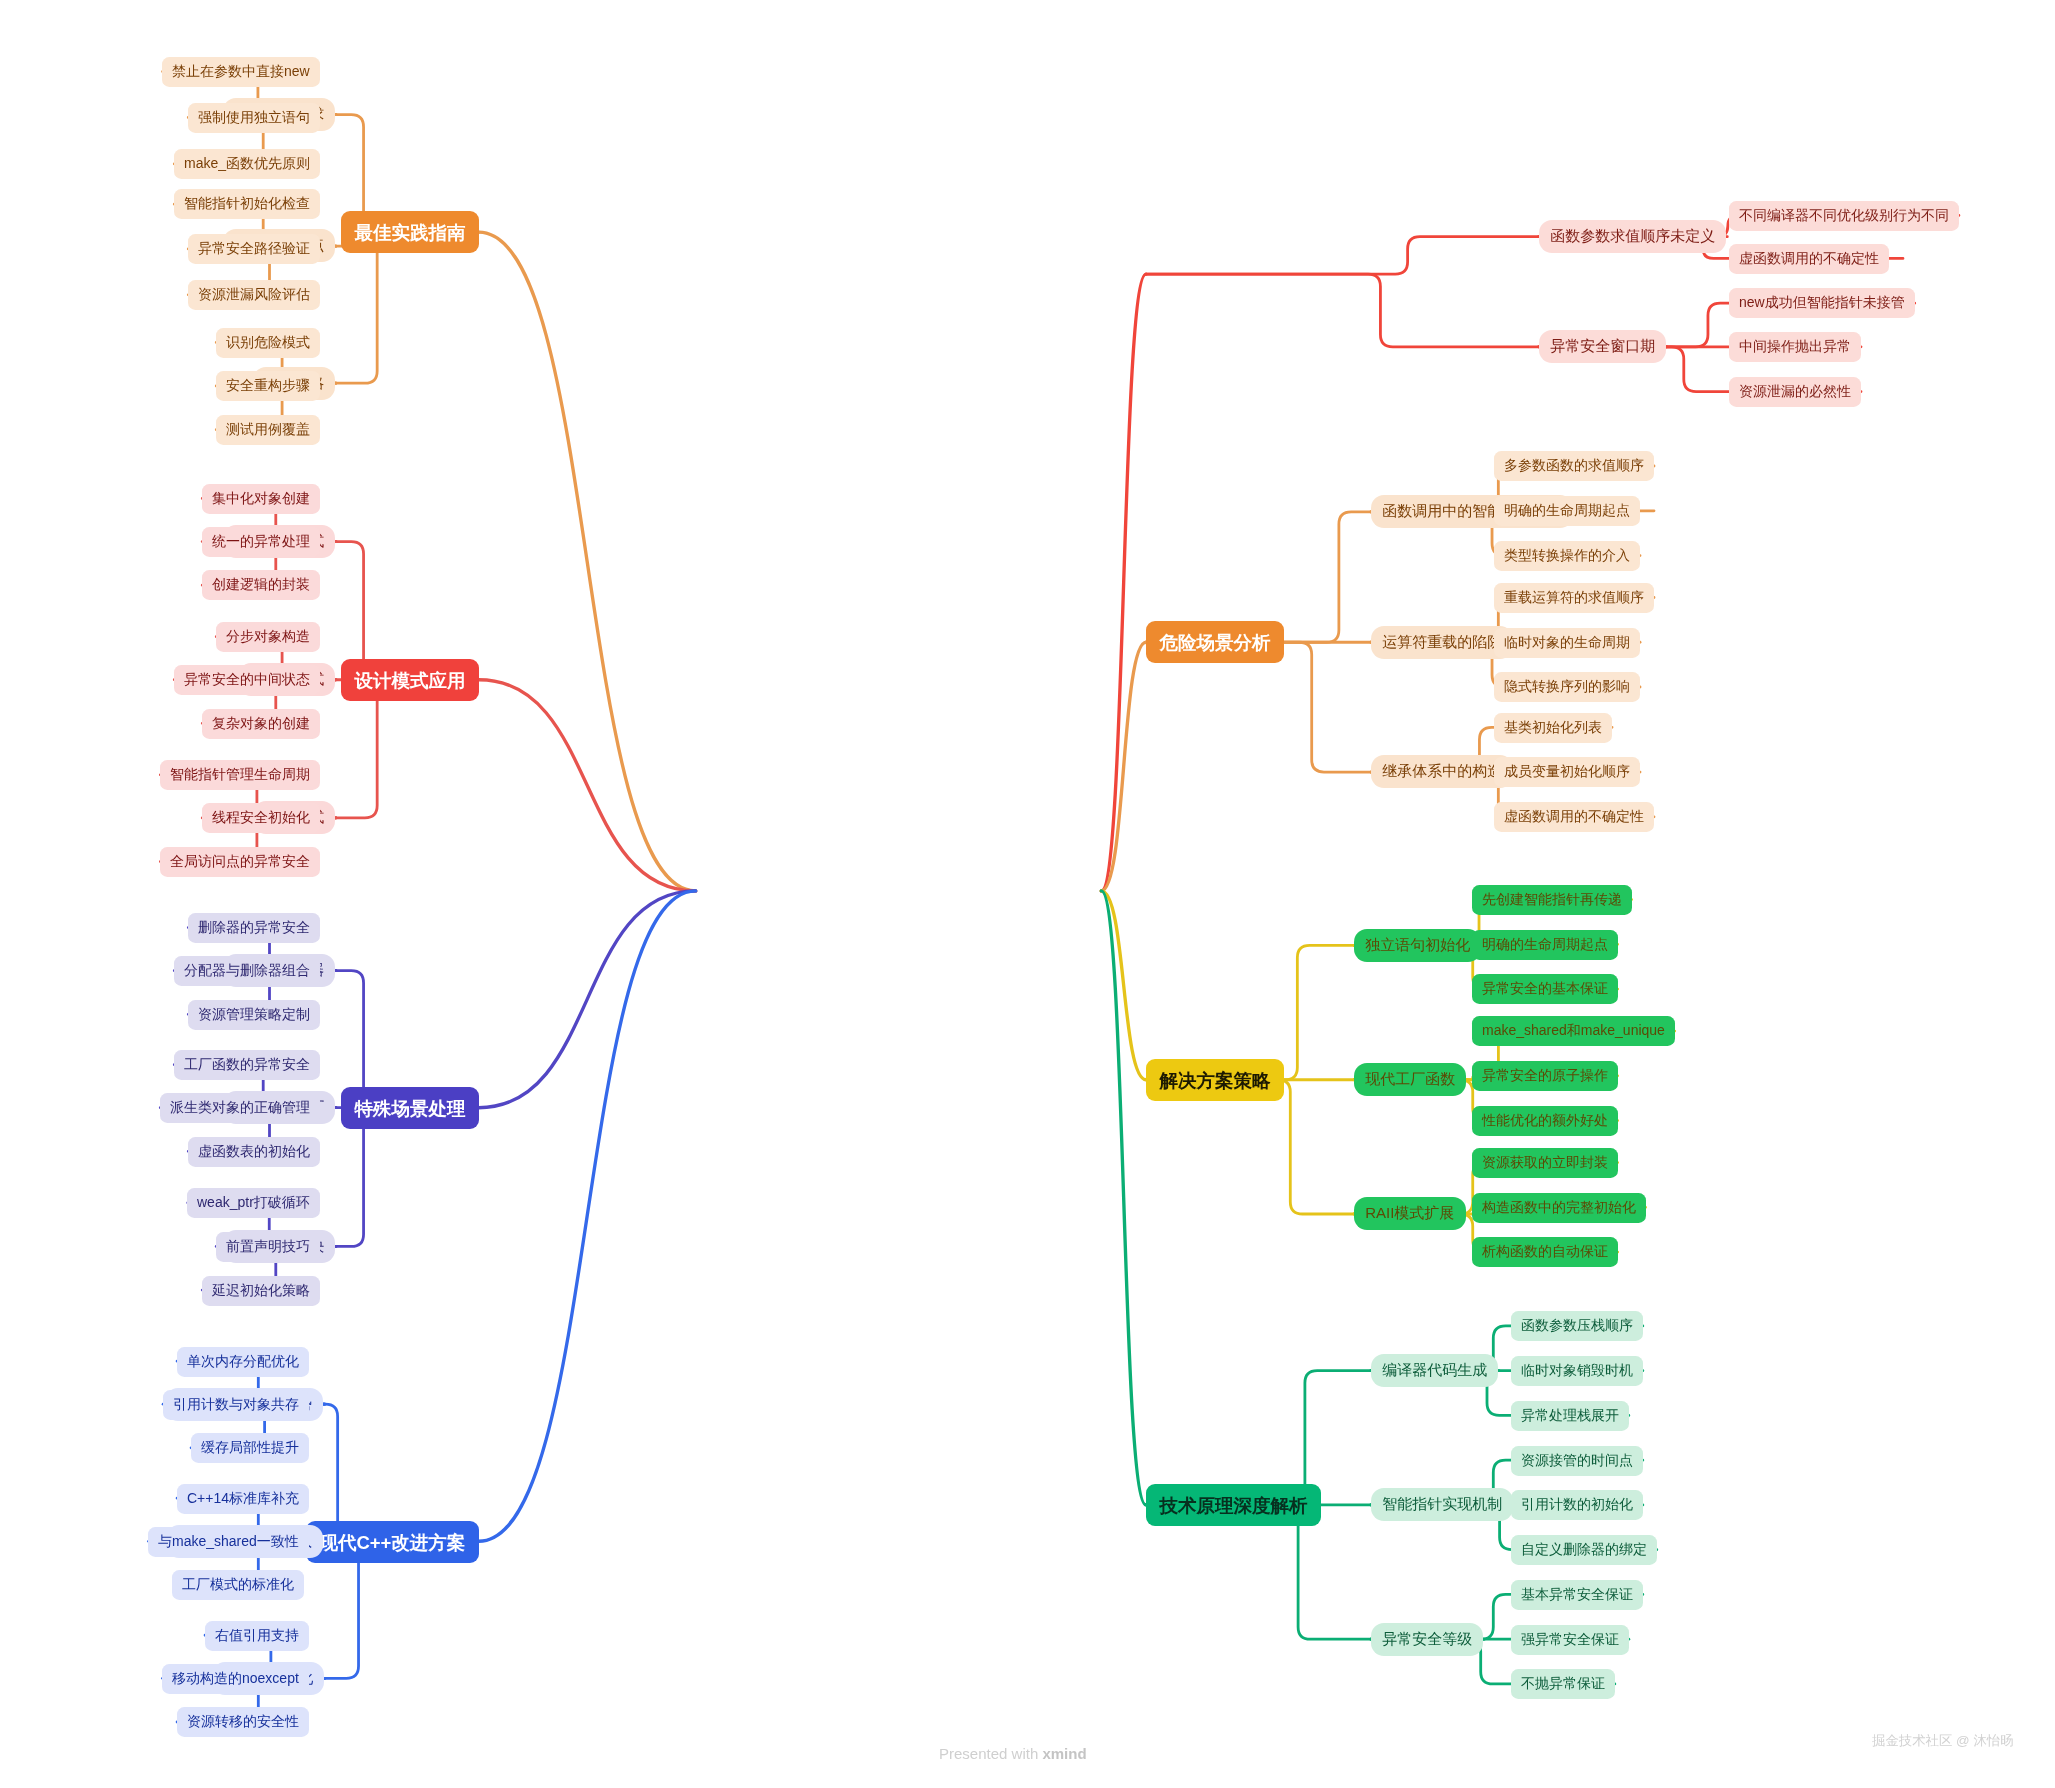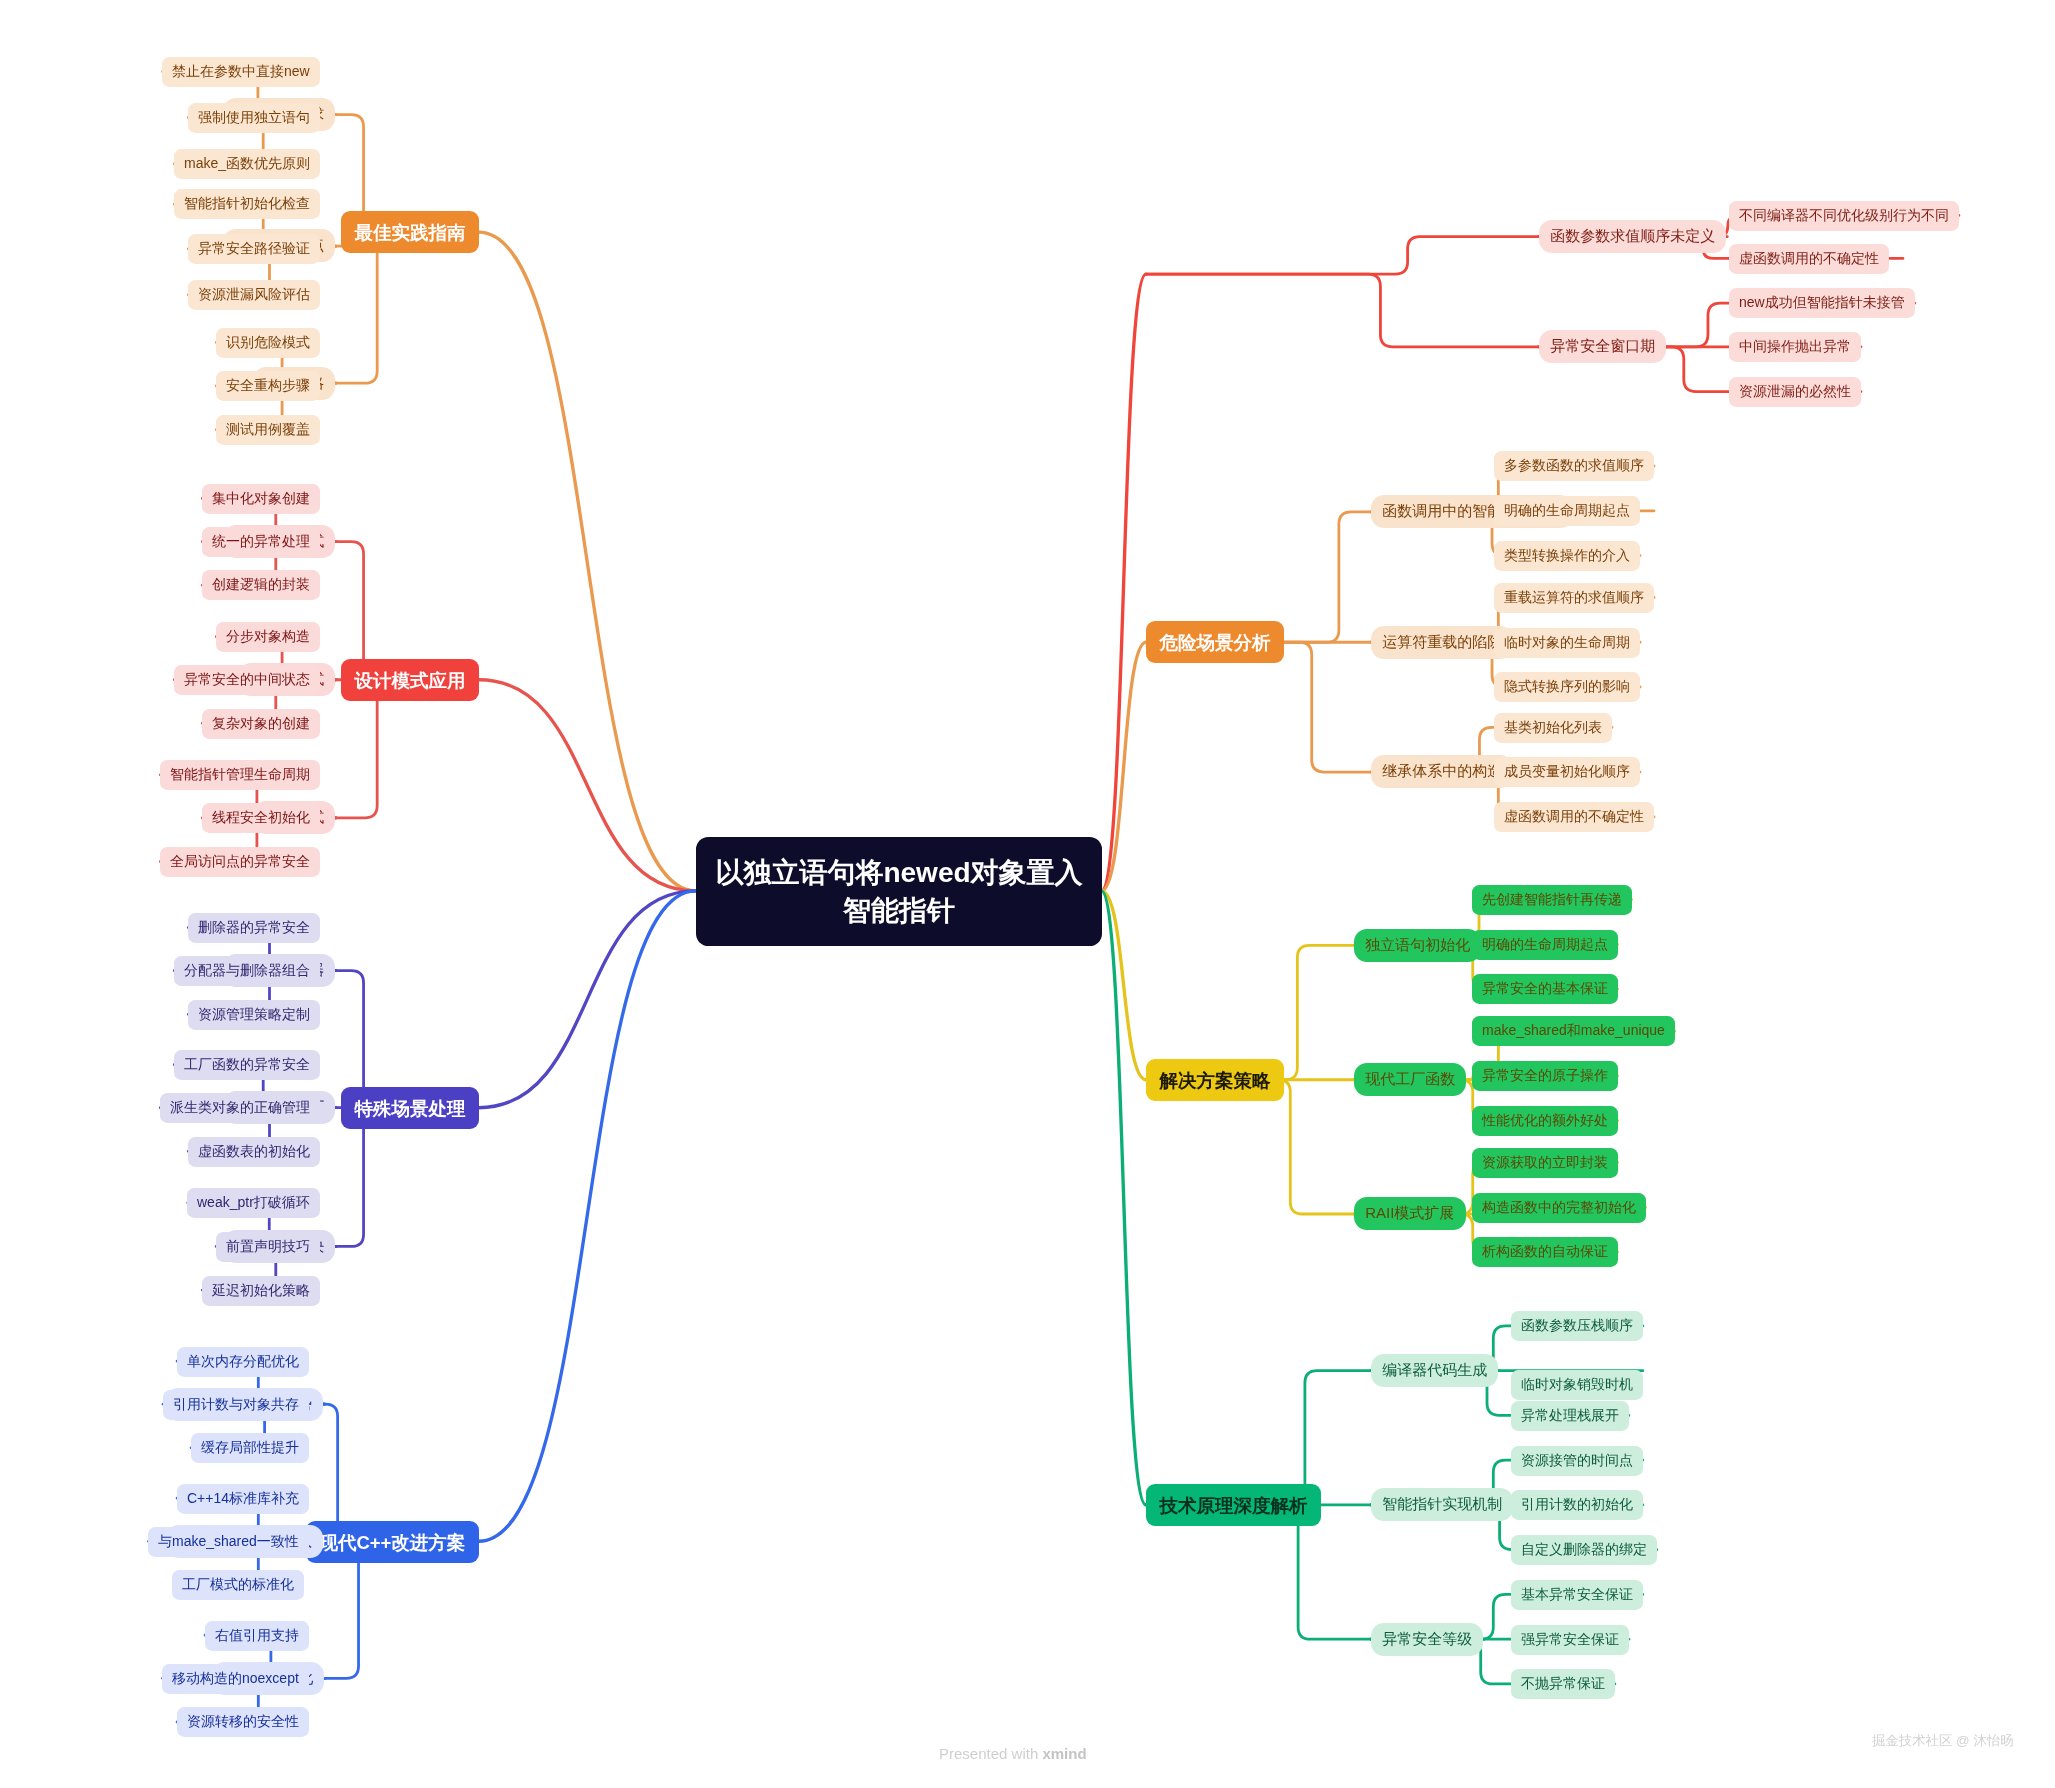--- a/index.html
+++ b/index.html
@@ -139,21 +139,20 @@
       <path d="M2450,2450 L2635.45,2450 Q2657.45,2450 2657.45,2472 L2657.45,2508 Q2657.45,2530 2679.45,2530 L2911,2530" fill="none" stroke="#0bae74" stroke-width="5" stroke-linecap="round" stroke-linejoin="round"></path>
       <path d="M2048,2690 L2706,2690" fill="none" stroke="#0bae74" stroke-width="5" stroke-linecap="round" stroke-linejoin="round"></path>
       <path d="M2450,2690 L2646.7,2690 Q2668.7,2690 2668.7,2668 L2668.7,2632 Q2668.7,2610 2690.7,2610 L2936,2610" fill="none" stroke="#0bae74" stroke-width="5" stroke-linecap="round" stroke-linejoin="round"></path>
       <path d="M2450,2690 L2936,2690" fill="none" stroke="#0bae74" stroke-width="5" stroke-linecap="round" stroke-linejoin="round"></path>
       <path d="M2450,2690 L2657.95,2690 Q2679.95,2690 2679.95,2712 L2679.95,2748 Q2679.95,2770 2701.95,2770 L2961,2770" fill="none" stroke="#0bae74" stroke-width="5" stroke-linecap="round" stroke-linejoin="round"></path>
       <path d="M2048,2690 L2297.8,2690 Q2319.8,2690 2319.8,2712 L2319.8,2908 Q2319.8,2930 2341.8,2930 L2652,2930" fill="none" stroke="#0bae74" stroke-width="5" stroke-linecap="round" stroke-linejoin="round"></path>
       <path d="M2450,2930 L2646.7,2930 Q2668.7,2930 2668.7,2908 L2668.7,2872 Q2668.7,2850 2690.7,2850 L2936,2850" fill="none" stroke="#0bae74" stroke-width="5" stroke-linecap="round" stroke-linejoin="round"></path>
       <path d="M2450,2930 L2911,2930" fill="none" stroke="#0bae74" stroke-width="5" stroke-linecap="round" stroke-linejoin="round"></path>
       <path d="M2450,2930 L2624.2,2930 Q2646.2,2930 2646.2,2952 L2646.2,2988 Q2646.2,3010 2668.2,3010 L2886,3010" fill="none" stroke="#0bae74" stroke-width="5" stroke-linecap="round" stroke-linejoin="round"></path>
     </svg>
-  <div id="root">以独立语句将newed对象置入智能指针</div>
   <div class="footer-left">
     <span>Presented with </span><b>xmind</b>
   </div>
   <div class="footer-right">掘金技术社区 @ 沐怡旸</div>
 <div class="node main c-orange-main" style="visibility: visible; left: 341px; top: 211px;">最佳实践指南</div>
     <div class="node mid c-orange-mid" style="visibility: visible; left: 223px; top: 98px;">编码规范要求</div>
     <div class="node leaf c-orange-leaf" style="visibility: visible; left: 162px; top: 57px;">禁止在参数中直接new</div>
     <div class="node leaf c-orange-leaf" style="visibility: visible; left: 188px; top: 103px;">强制使用独立语句</div>
     <div class="node leaf c-orange-leaf" style="visibility: visible; left: 174px; top: 149px;">make_函数优先原则</div>
     <div class="node mid c-orange-mid" style="visibility: visible; left: 223px; top: 229px;">代码审查要点</div>
@@ -232,21 +231,21 @@
     <div class="node leaf c-amber-leaf" style="visibility: visible; left: 1472px; top: 1016px;">make_shared和make_unique</div>
     <div class="node leaf c-amber-leaf" style="visibility: visible; left: 1472px; top: 1061px;">异常安全的原子操作</div>
     <div class="node leaf c-amber-leaf" style="visibility: visible; left: 1472px; top: 1106px;">性能优化的额外好处</div>
     <div class="node mid c-amber-leaf" style="visibility: visible; left: 1354px; top: 1197px;">RAII模式扩展</div>
     <div class="node leaf c-amber-leaf" style="visibility: visible; left: 1472px; top: 1148px;">资源获取的立即封装</div>
     <div class="node leaf c-amber-leaf" style="visibility: visible; left: 1472px; top: 1193px;">构造函数中的完整初始化</div>
     <div class="node leaf c-amber-leaf" style="visibility: visible; left: 1472px; top: 1237px;">析构函数的自动保证</div>
     <div class="node main c-green-main" style="visibility: visible; left: 1146px; top: 1484px;">技术原理深度解析</div>
     <div class="node mid c-green-leaf" style="visibility: visible; left: 1371px; top: 1354px;">编译器代码生成</div>
     <div class="node leaf c-green-leaf" style="visibility: visible; left: 1511px; top: 1311px;">函数参数压栈顺序</div>
-    <div class="node leaf c-green-leaf" style="visibility: visible; left: 1511px; top: 1356px; margin-top: 14px;">临时对象销毁时机</div>
+    <div class="node leaf c-green-leaf" style="visibility: visible; left: 1511px; top: 1356px;">临时对象销毁时机</div>
     <div class="node leaf c-green-leaf" style="visibility: visible; left: 1511px; top: 1401px;">异常处理栈展开</div>
     <div class="node mid c-green-leaf" style="visibility: visible; left: 1371px; top: 1488px;">智能指针实现机制</div>
     <div class="node leaf c-green-leaf" style="visibility: visible; left: 1511px; top: 1446px;">资源接管的时间点</div>
     <div class="node leaf c-green-leaf" style="visibility: visible; left: 1511px; top: 1490px;">引用计数的初始化</div>
     <div class="node leaf c-green-leaf" style="visibility: visible; left: 1511px; top: 1535px;">自定义删除器的绑定</div>
     <div class="node mid c-green-leaf" style="visibility: visible; left: 1371px; top: 1623px;">异常安全等级</div>
     <div class="node leaf c-green-leaf" style="visibility: visible; left: 1511px; top: 1580px;">基本异常安全保证</div>
     <div class="node leaf c-green-leaf" style="visibility: visible; left: 1511px; top: 1625px;">强异常安全保证</div>
     <div class="node leaf c-green-leaf" style="visibility: visible; left: 1511px; top: 1669px;">不抛异常保证</div>
   </div>

